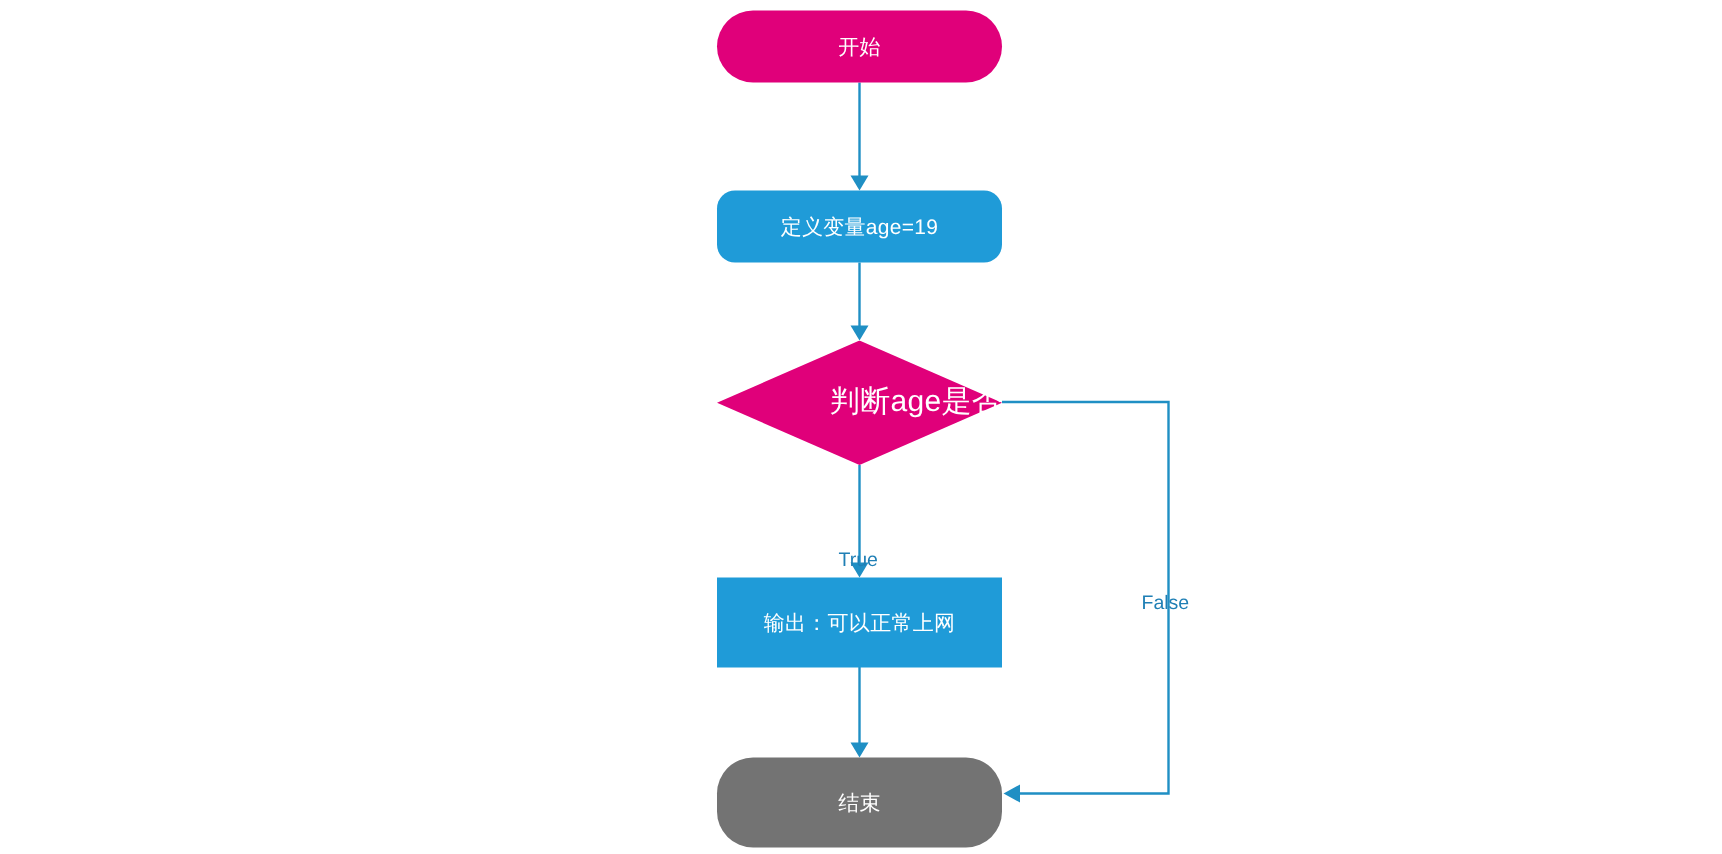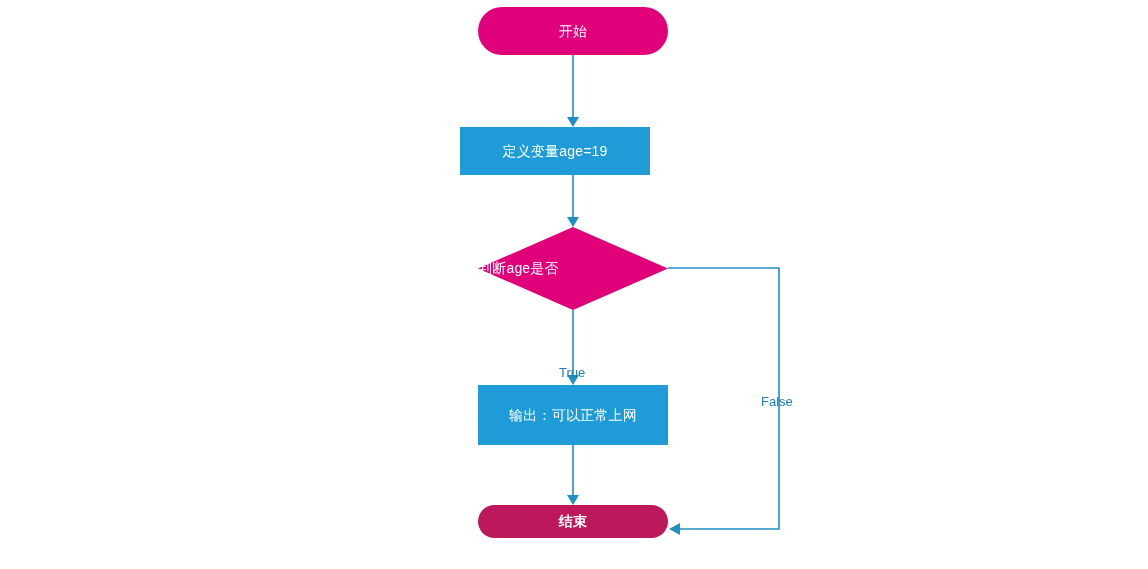--- a/index.html
+++ b/index.html
@@ -40,23 +40,23 @@
     background: transparent !important;
   }
   .decision-shape {
     position: absolute;
     inset: 0;
   }
   .decision-label {
     position: relative;
     z-index: 2;
     color: #ffffff;
-    font-size: 14px;
+    font-size: 20px;
     line-height: 19px;
-    text-align: left;
+    text-align: right;
     width: 100%;
   }
   .edge-svg {
     position: absolute;
     left: 0;
     top: 0;
     width: 1148px;
     height: 569px;
     overflow: visible;
   }
@@ -107,38 +107,38 @@
     <g>
       <path d="M668,268 L779,268 L779,529 L679,529" fill="none" stroke="#1f8fc4" stroke-width="1.6"></path>
       <path d="M669,529 L680,523 L680,535 Z" fill="#1f8fc4"></path>
     </g>
   </svg>
 
   <div class="node node-terminator" style="left:478px; top:7px; width:190px; height:48px; background:#e0007a;">
     <span>开始</span>
   </div>
 
-  <div class="node node-process" style="left:460px; top:127px; width:190px; height:48px; background:#1f9bd8;">
+  <div class="node node-process" style="left:478px; top:127px; width:190px; height:48px; background:#1f9bd8;border-radius:12px;">
     <span>定义变量age=19</span>
   </div>
 
   <div class="node node-decision" style="left:478px; top:227px; width:190px; height:83px;">
     <svg class="decision-shape" viewBox="0 0 190 83" preserveAspectRatio="none">
       <polygon points="95,0 190,41.5 95,83 0,41.5" fill="#e0007a"></polygon>
     </svg>
     <div class="decision-label">
       <div>判断age是否</div>
     </div>
   </div>
 
   <div class="node node-process" style="left:478px; top:385px; width:190px; height:60px; background:#1f9bd8;">
     <span>输出：可以正常上网</span>
   </div>
 
-  <div class="node node-terminator" style="left:478px; top:505px; width:190px; height:33px; background:#be185d;font-weight:bold;">
+  <div class="node node-terminator" style="left:478px; top:505px; width:190px; height:60px; background:#737373;">
     <span>结束</span>
   </div>
 
   <div class="edge-label" style="left:559px; top:341px;margin-top:24px;">True</div>
 
   <div class="edge-label" style="left:761px; top:394px;">False</div>
 
 </div>
 
 </body></html>

